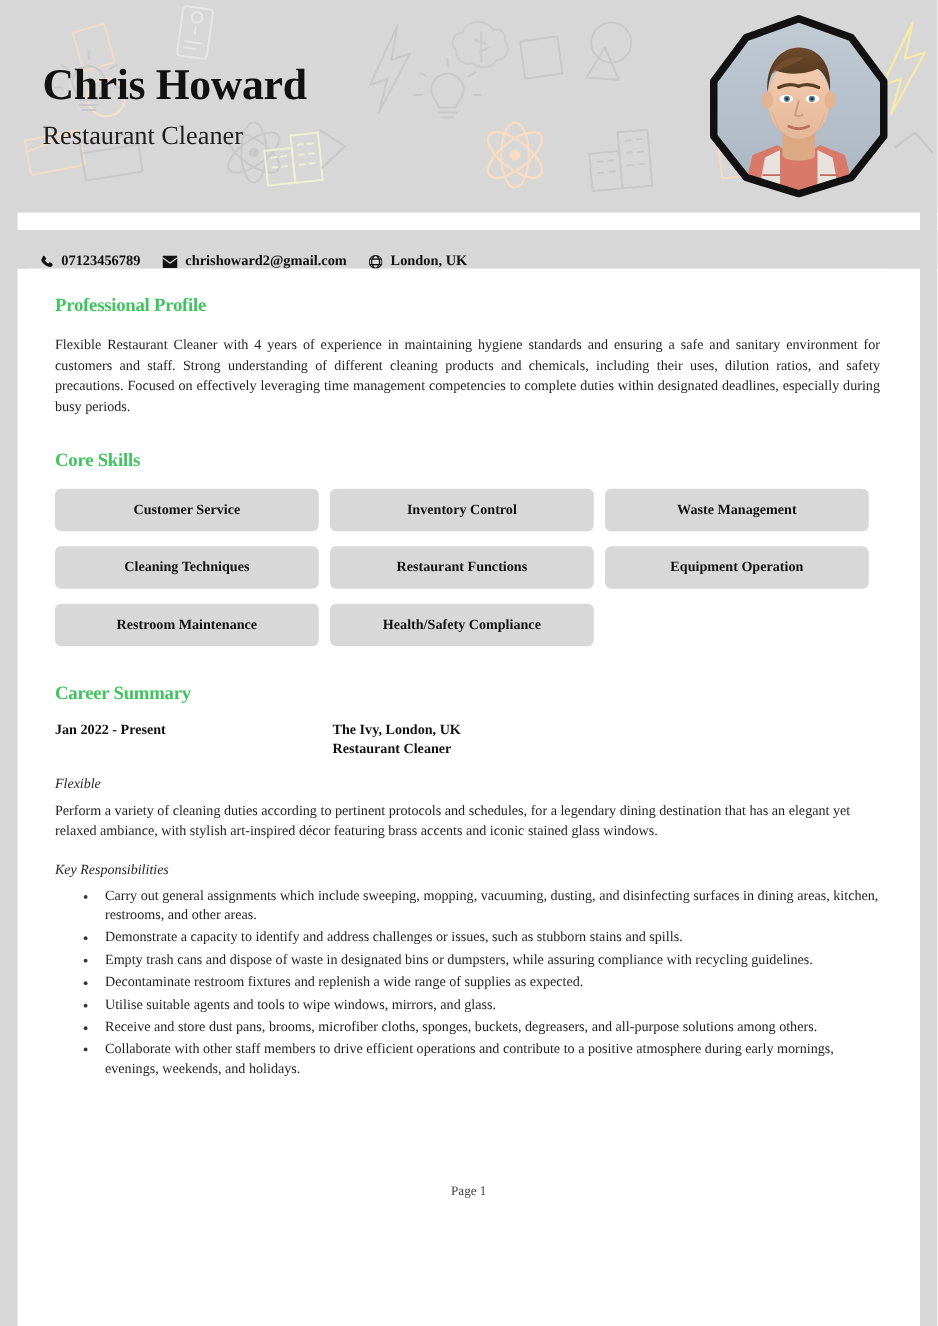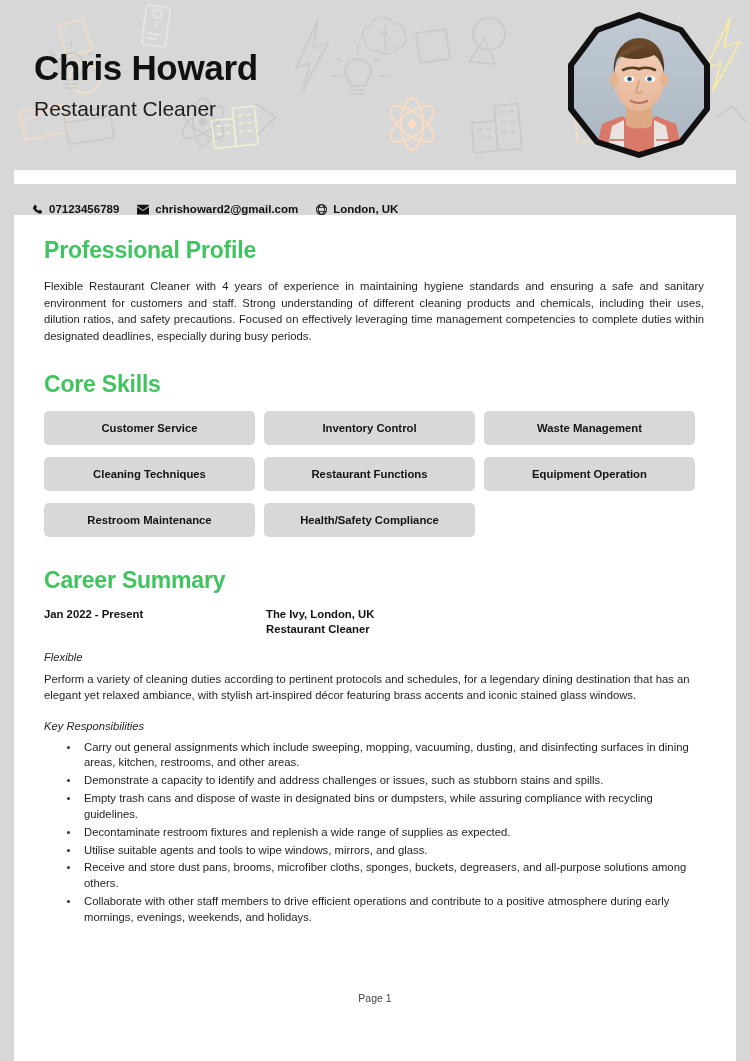--- a/index.html
+++ b/index.html
@@ -16,20 +16,21 @@
     position: relative;
   }
 
   
   .page {
     position: relative;
     width: 750px;
     height: 1061px;
     background: #ffffff;
     box-sizing: border-box;
+    font-family: Liberation Serif, serif;
   }
   .page-side-left, .page-side-right {
     position: absolute;
     top: 0;
     width: 14px;
     height: 1061px;
     background: #d7d7d7;
   }
   .page-side-left { left: 0; }
   .page-side-right { right: 0; }
@@ -126,21 +127,21 @@
     background: #ffffff;
     padding: 22px 0 0 0;
     min-height: 800px;
   }
   .card-pad {
     padding: 0 4px 0 22px;
   }
 
   h2.section {
     color: #41c35f;
-    font-size: 23px;
+    font-size: 15px;
     font-weight: bold;
     margin: 0 0 14px 0;
     letter-spacing: -0.2px;
   }
   h2.section.tight { margin-bottom: 13px; }
 
   p.profile {
     font-size: 11.3px;
     line-height: 1.48;
     text-align: justify;
@@ -225,21 +226,21 @@
     height: 3px;
     background: #333333;
     border-radius: 50%;
   }
 
   
   .page-footer {
     position: absolute;
     left: 0;
     right: 0;
-    top: 992px;
+    top: 948px;
     text-align: center;
     font-size: 10.5px;
     color: #444444;
   }
 </style>
 </head>
 <body>
 
 <div class="page">
 

